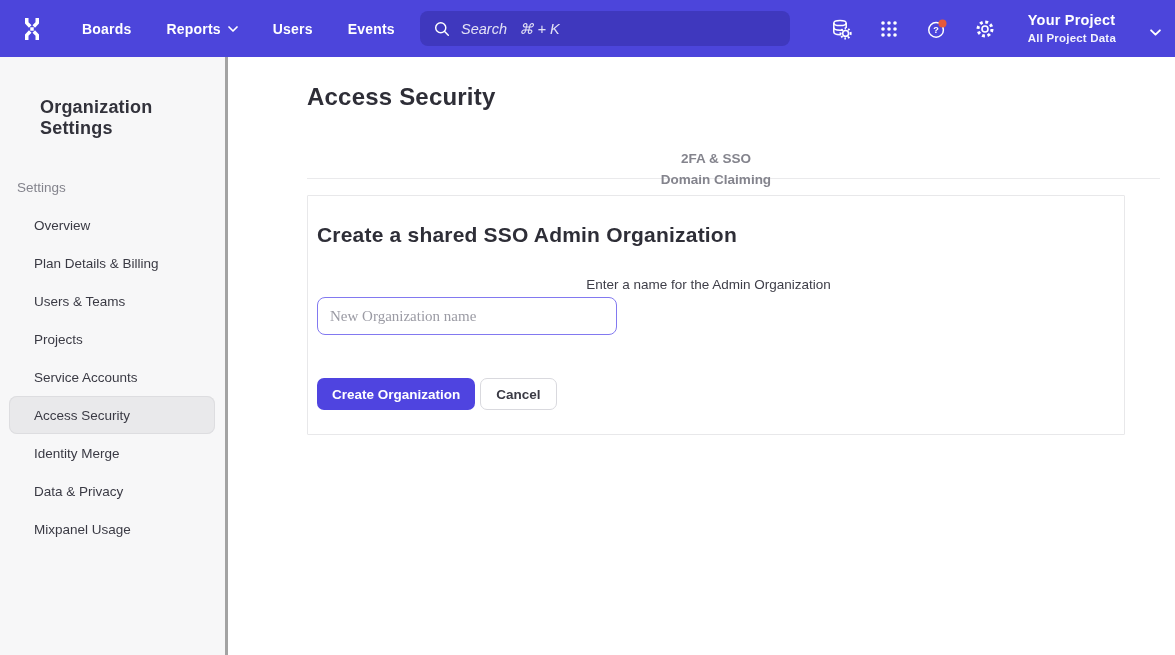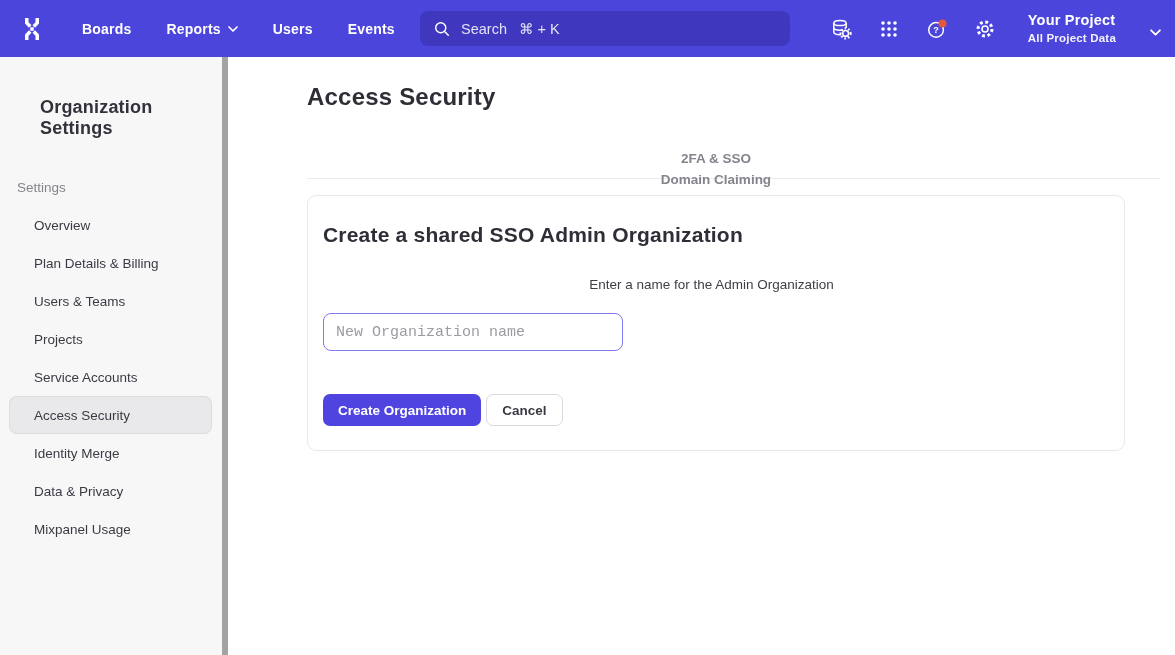--- a/index.html
+++ b/index.html
@@ -5,52 +5,52 @@
   * { margin:0; padding:0; box-sizing:border-box; }
   html,body { width:1175px; height:655px; font-family:"Liberation Sans", sans-serif; background:#fff; }
   .canvas { position:relative; width:1175px; height:655px; overflow:hidden; background:#fff; }
 
   
   .navbar { position:absolute; top:0; left:0; width:1175px; height:57px; background:#4C45DB; display:flex; align-items:center; }
   .nav-left { display:flex; align-items:center; padding-left:18px; }
   .logo { width:30px; height:34px; display:flex; align-items:center; margin-right:34px; cursor:pointer; }
   .nav-links { display:flex; align-items:center; gap:35px; }
   .nav-link { color:#fff; font-size:14px; font-weight:600; letter-spacing:.2px; cursor:pointer; display:flex; align-items:center; gap:7px; }
-  .search { position:absolute; left:420px; top:11px; width:370px; height:35px; background:#3F38BE; border-radius:8px; display:flex; align-items:center; padding:0 13px; cursor:text; }
+  .search { position:absolute; left:420px; top:11px; width:370px; height:35px; background:#3F38BE; border-radius:8px; display:flex; align-items:center; padding:0 13px; cursor:text;font-style:italic; }
   .search .s-label { color:rgba(255,255,255,.85); font-size:14.5px; margin-left:10px; }
   .search .s-shortcut { color:rgba(255,255,255,.85); font-size:14.5px; margin-left:12px; }
   .nav-right { position:absolute; right:14px; top:0; height:57px; display:flex; align-items:center; gap:26px; }
   .nav-icon { width:22px; height:22px; display:flex; align-items:center; justify-content:center; cursor:pointer; }
   .project { margin-left:6px; cursor:pointer; line-height:1; }
   .project .p-name { color:#fff; font-size:14.5px; font-weight:700; letter-spacing:.2px; }
   .project .p-sub { color:rgba(255,255,255,.93); font-size:11.5px; font-weight:700; margin-top:5px; letter-spacing:.2px; }
   .proj-chev { margin-left:8px; margin-top:8px; cursor:pointer; }
 
   
-  .sidebar { position:absolute; top:57px; left:0; width:228px; height:598px; background:#F7F7F8; border-right:6px solid #a3a3a3; }
+  .sidebar { position:absolute; top:57px; left:0; width:228px; height:598px; background:#F7F7F8; border-right:3px solid #a3a3a3; }
   .sb-title { margin:40px 0 0 40px; font-size:18px; font-weight:700; color:#32323B; letter-spacing:.2px; }
   .sb-section { margin:41px 0 0 17px; font-size:13.5px; color:#84848D; }
   .sb-items { margin-top:11px; }
   .sb-item { height:38px; display:flex; align-items:center; margin:0 10px 0 9px; padding-left:25px; font-size:13.5px; color:#3A3A44; border-radius:8px; cursor:pointer; }
   .sb-item.selected { background:#E9E9EB; box-shadow:inset 0 0 0 1px #DDDDE0; }
 
   
   .main { position:absolute; left:256px; top:57px; width:919px; height:598px; background:#fff; padding-left:51px; }
   .page-title { margin-top:26px; font-size:24px; font-weight:700; color:#2E2E37; letter-spacing:.2px; }
   .tabs { margin-top:34px; width:853px; height:34px; border-bottom:1px solid #EAEAEC; position:relative; }
   .tabs-inner { width:818px; height:34px; display:flex;flex-direction:column; }
   .tab { flex:1; text-align:center; font-size:13.5px; font-weight:600; color:#84848D; position:relative; cursor:pointer; padding-top:6px; }
   .tab.active { color:#4F44E0; }
   .tab .underline { display:none; }
   .tab.active .underline { display:block; position:absolute; left:50%; transform:translateX(-50%); bottom:-1px; width:52px; height:3.5px; border-radius:3px; background:#4F44E0; }
 
-  .card { margin-top:16px; width:818px; min-height:207px; background:#fff; border:1px solid #E8E8EA; border-radius:9px; padding:27px 24px 24px 15px; }
+  .card { margin-top:16px; width:818px; min-height:207px; background:#fff; border:1px solid #E8E8EA; border-radius:1px; padding:27px 24px 24px 9px; }
   .card-heading { font-size:21px; font-weight:700; color:#2E2E37; letter-spacing:.2px; }
   .field-label { display:block; margin-top:30px; font-size:13.5px; color:#3E3E48;text-align:center; }
-  .org-input { display:block; margin-top:21px; width:300px; height:38px; border:1.5px solid #8279F0; border-radius:8px; padding:0 12px; font-size:15px; color:#33333C; outline:none; font-family:Liberation Mono, monospace; }
+  .org-input { display:block; margin-top:5px; width:300px; height:38px; border:1.5px solid #8279F0; border-radius:8px; padding:0 12px; font-size:15px; color:#33333C; outline:none; font-family:Liberation Serif, serif; }
   .org-input::placeholder { color:#9B9BA4; }
   .btn-row { margin-top:10px; display:flex; gap:5px; }
   .btn { height:32px; padding:0 15px; border-radius:7px; font-size:13.5px; font-family:"Liberation Sans", sans-serif; cursor:pointer;margin-top:33px; }
   .btn.primary { background:#4F44E0; color:#fff; border:none; font-weight:700; }
   .btn.secondary { background:#fff; color:#3A3A44; border:1px solid #D9D9DE; font-weight:600; }
 </style>
 </head>
 <body>
 
 <div class="canvas">

